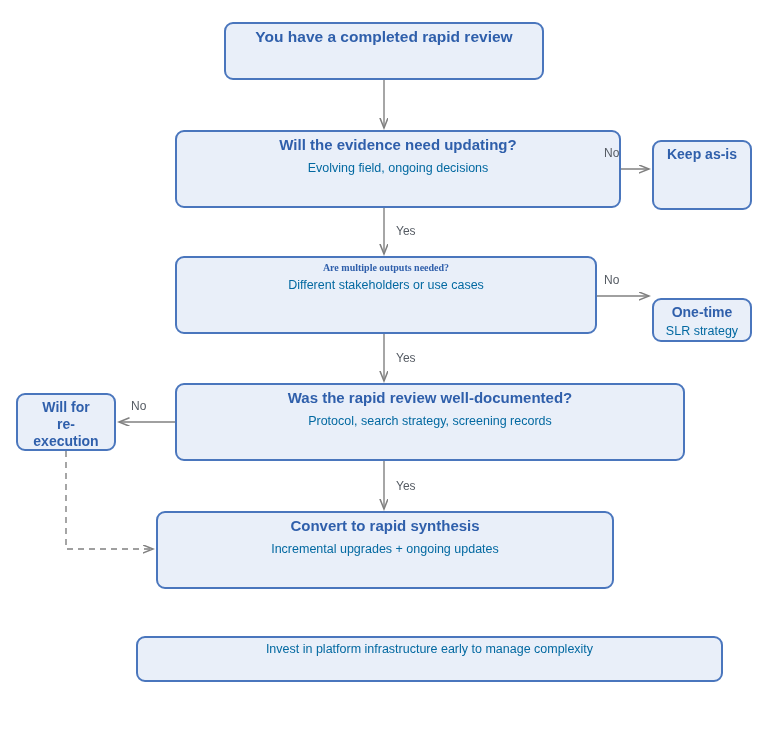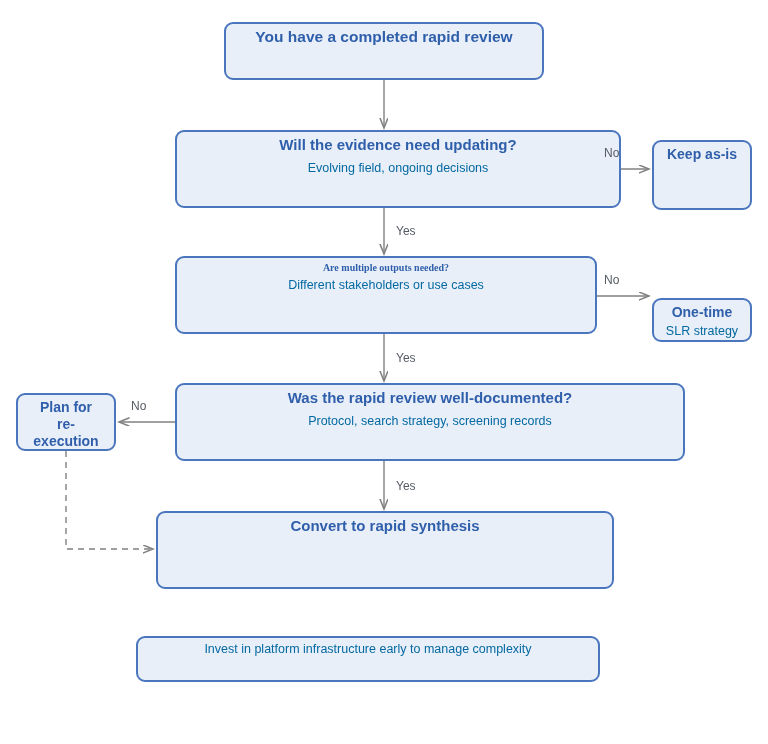--- a/index.html
+++ b/index.html
@@ -73,21 +73,21 @@
   #node-q3 .title { font-size: 15px; }
   #node-q3 .sub { font-size: 12.5px; margin-top: 7px; }
 
   #node-replan { left: 16px; top: 393px; width: 100px; height: 58px; }
   #node-replan .title { font-size: 14px; }
 
   #node-convert { left: 156px; top: 511px; width: 458px; height: 78px; }
   #node-convert .title { font-size: 15px; }
   #node-convert .sub { font-size: 12.5px; margin-top: 7px; }
 
-  #node-footer { left: 136px; top: 636px; width: 464px; height: 46px; }
+  #node-footer { left: 136px; top: 636px; width: 587px; height: 46px; }
   #node-footer .sub { font-size: 12.5px; }
 
   .edge-label {
     position: absolute;
     color: #555b63;
     font-size: 12px;
     white-space: nowrap;
   }
 </style>
 </head>
@@ -144,26 +144,27 @@
     <div class="title">One-time</div>
     <div class="sub">SLR strategy</div>
   </div>
 
   <div class="node" id="node-q3">
     <div class="title">Was the rapid review well-documented?</div>
     <div class="sub">Protocol, search strategy, screening records</div>
   </div>
 
   <div class="node" id="node-replan">
-    <div class="title">Plan for</div>
+    <div class="title">Will for</div>
     <div class="title">re-execution</div>
   </div>
 
   <div class="node" id="node-convert">
     <div class="title">Convert to rapid synthesis</div>
+    <div class="sub">Incremental upgrades + ongoing updates</div>
   </div>
 
   <div class="node" id="node-footer">
     <div class="sub">Invest in platform infrastructure early to manage complexity</div>
   </div>
 
   <div class="edge-label" style="left:604px; top:146px;">No</div>
   <div class="edge-label" style="left:396px; top:224px;">Yes</div>
   <div class="edge-label" style="left:604px; top:273px;">No</div>
   <div class="edge-label" style="left:396px; top:351px;">Yes</div>

